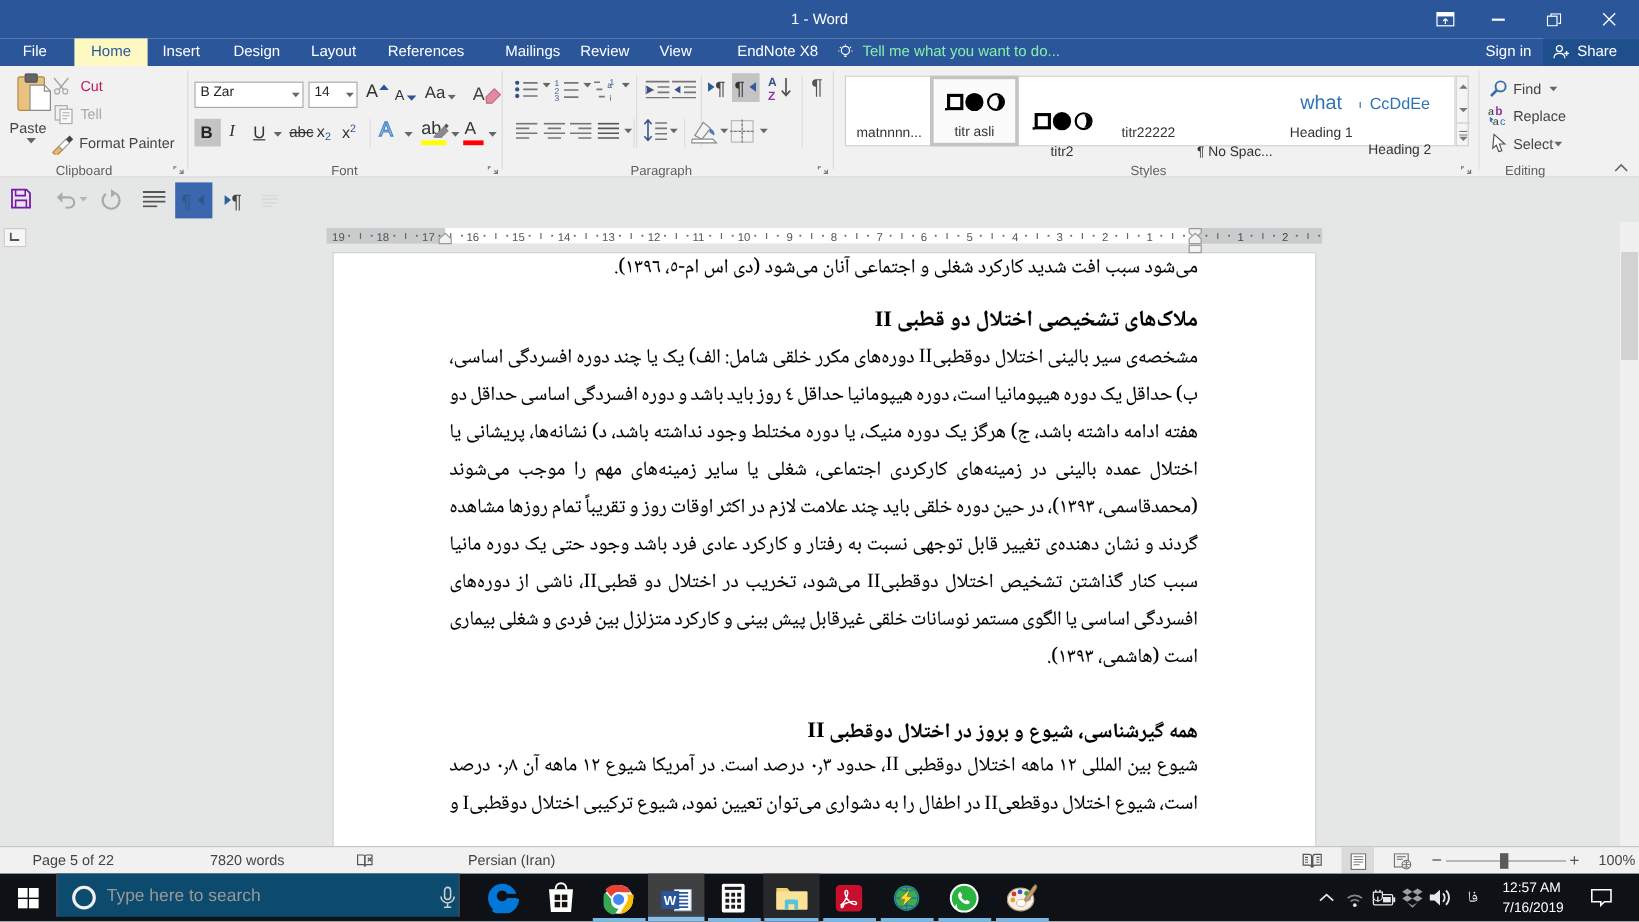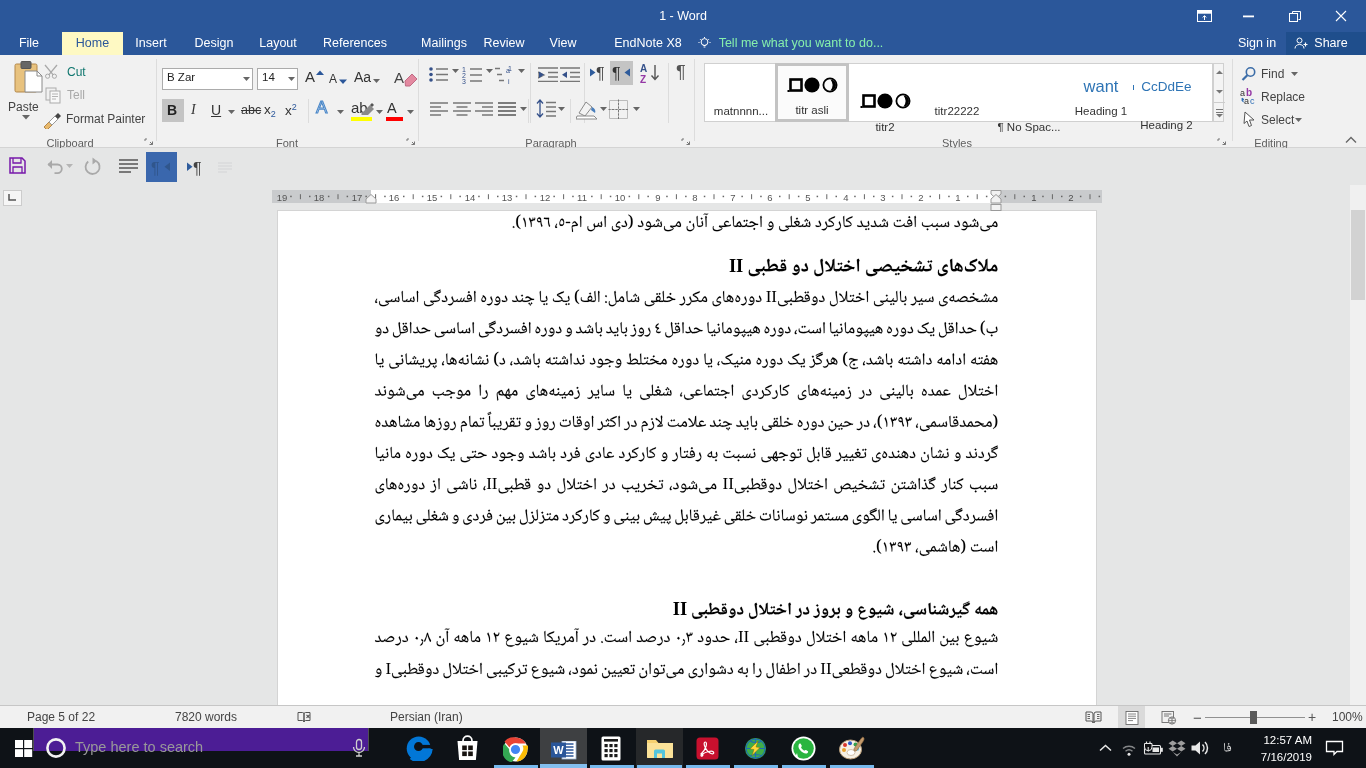--- a/index.html
+++ b/index.html
@@ -28,23 +28,23 @@
 #lbox{position:absolute;left:3px;top:190px;width:19px;height:16px;background:#f6f6f6;border:1px solid #ccc}
 
 #docarea{position:absolute;left:0;top:185px;width:1366px;height:520px;background:#e5e6e6}
 #page{position:absolute;left:278px;top:26px;width:818px;height:494px;background:#fff;outline:1px solid #d4d4d4}
 #vscroll{position:absolute;left:1350px;top:0px;width:16px;height:520px;background:#f0f0f0}
 #vthumb{position:absolute;left:1351px;top:25px;width:14px;height:90px;background:#d2d2d2}
 
 #statusbar{position:absolute;left:0;top:705px;width:1366px;height:23px;background:#f1f1f1;border-top:1px solid #c6c6c6;color:#444;font-size:12px}
 
 #taskbar{position:absolute;left:0;top:728px;width:1366px;height:40px;background:#0e1217}
-#search{position:absolute;left:33px;top:0;width:336px;height:23px;background:#4c1d95;border:1px solid #4e4f51;border-bottom:none;border-top:none}
+#search{position:absolute;left:47px;top:0;width:336px;height:36px;background:#0c4a6e;border:1px solid #4e4f51;border-bottom:none;border-top:none}
 .bluebar{position:absolute;top:37px;height:3px;background:#76b9ed}
-#clock{position:absolute;left:1256px;top:3px;width:100px;color:#fff;font-size:12px;text-align:right;line-height:17px}
+#clock{position:absolute;left:1256px;top:3px;width:100px;color:#fff;font-size:12px;text-align:left;line-height:17px}
 </style></head>
 <body>
 
 <div id="titlebar">
   <div id="title">1 - Word</div>
   <svg class="abs" style="left:1196px;top:8px" width="17" height="17" viewBox="0 0 17 17" fill="none" stroke="#fff">
       <rect x="1.5" y="2.5" width="14" height="11" stroke-width="1"></rect>
       <rect x="1.5" y="2.5" width="14" height="3.2" fill="#fff" stroke="none"></rect>
       <path d="M8.5 12 v-4 M6.6 9.5l1.9-1.8 1.9 1.8" stroke-width="1"></path>
     </svg>
@@ -97,21 +97,21 @@
 </svg>
 <div class="rtext" style="left:8px;top:45px;color:#444">Paste</div>
 <svg class="abs" style="left:22px;top:60px" width="8" height="5">
       <path d="M0 0h8L4 4.5z" fill="#666"></path>
     </svg>
 <svg class="abs" style="left:44px;top:9px" width="18" height="16" viewBox="0 0 18 16" fill="none" stroke="#a9a9a9">
   <circle cx="3.6" cy="12.2" r="2.1"></circle>
       <circle cx="10.4" cy="12.2" r="2.1"></circle>
   <path d="M4.8 10.8 L13 1 M9.2 10.8 L1 1" stroke-width="1.3"></path>
 </svg>
-<div class="rtext" style="left:67px;top:10px;color:#0f766e">Cut</div>
+<div class="rtext" style="left:67px;top:10px;color:#be185d">Cut</div>
 <svg class="abs" style="left:45px;top:32px" width="17" height="17" viewBox="0 0 17 17" fill="#f1f1f1" stroke="#ababab">
   <rect x="1" y="1" width="10" height="12"></rect>
       <rect x="5" y="4" width="10" height="12" fill="#f8f8f8"></rect>
       <path d="M7 7h6M7 9.5h6M7 12h4" stroke-width="0.9"></path>
 </svg>
 <div class="rtext" style="left:67px;top:33px;color:#a9a9a9">Tell</div>
 <svg class="abs" style="left:42px;top:55px" width="20" height="19" viewBox="0 0 20 19">
   <path d="M2 17 L7 12 l3 3 -5 5z" fill="#e8b96c" stroke="#b3874a"></path>
   <path d="M7 12 l6-6 3 3 -6 6z" fill="#fff" stroke="#999"></path>
   <path d="M13 6 l3-3 3 3 -3 3z" fill="#444"></path>
@@ -307,21 +307,21 @@
     </svg>
     <div class="stylelabel">titr2</div>
   </div>
   <div class="abs" style="left:216px;top:0;width:72px;height:57px">
         <div class="stylelabel">titr22222</div>
       </div>
   <div class="abs" style="left:288px;top:0;width:72px;height:73px">
         <div class="stylelabel">¶ No Spac...</div>
       </div>
   <div class="abs" style="left:360px;top:0;width:72px;height:57px">
-    <div class="abs" style="left:0;top:13px;width:100%;text-align:center;font-size:16.5px;color:#2e74b5">want</div>
+    <div class="abs" style="left:0;top:13px;width:100%;text-align:center;font-size:16.5px;color:#2e74b5">what</div>
     <div class="stylelabel">Heading 1</div>
   </div>
   <div class="abs" style="left:424px;top:0;width:75px;height:71px">
     <div class="abs" style="left:4px;top:21px;width:2px;height:5px;border-left:1.3px solid #2e74b5"></div>
     <div class="abs" style="left:0;top:15px;width:100%;text-align:center;font-size:13.5px;color:#2e74b5">CcDdEe</div>
     <div class="stylelabel">Heading 2</div>
   </div>
 </div>
 <div class="abs" style="left:1213px;top:8px;width:11px;height:59px;background:#f4f4f4;border:1px solid #d0d0d0">
   <svg class="abs" style="left:1.5px;top:6px" width="7" height="5">

